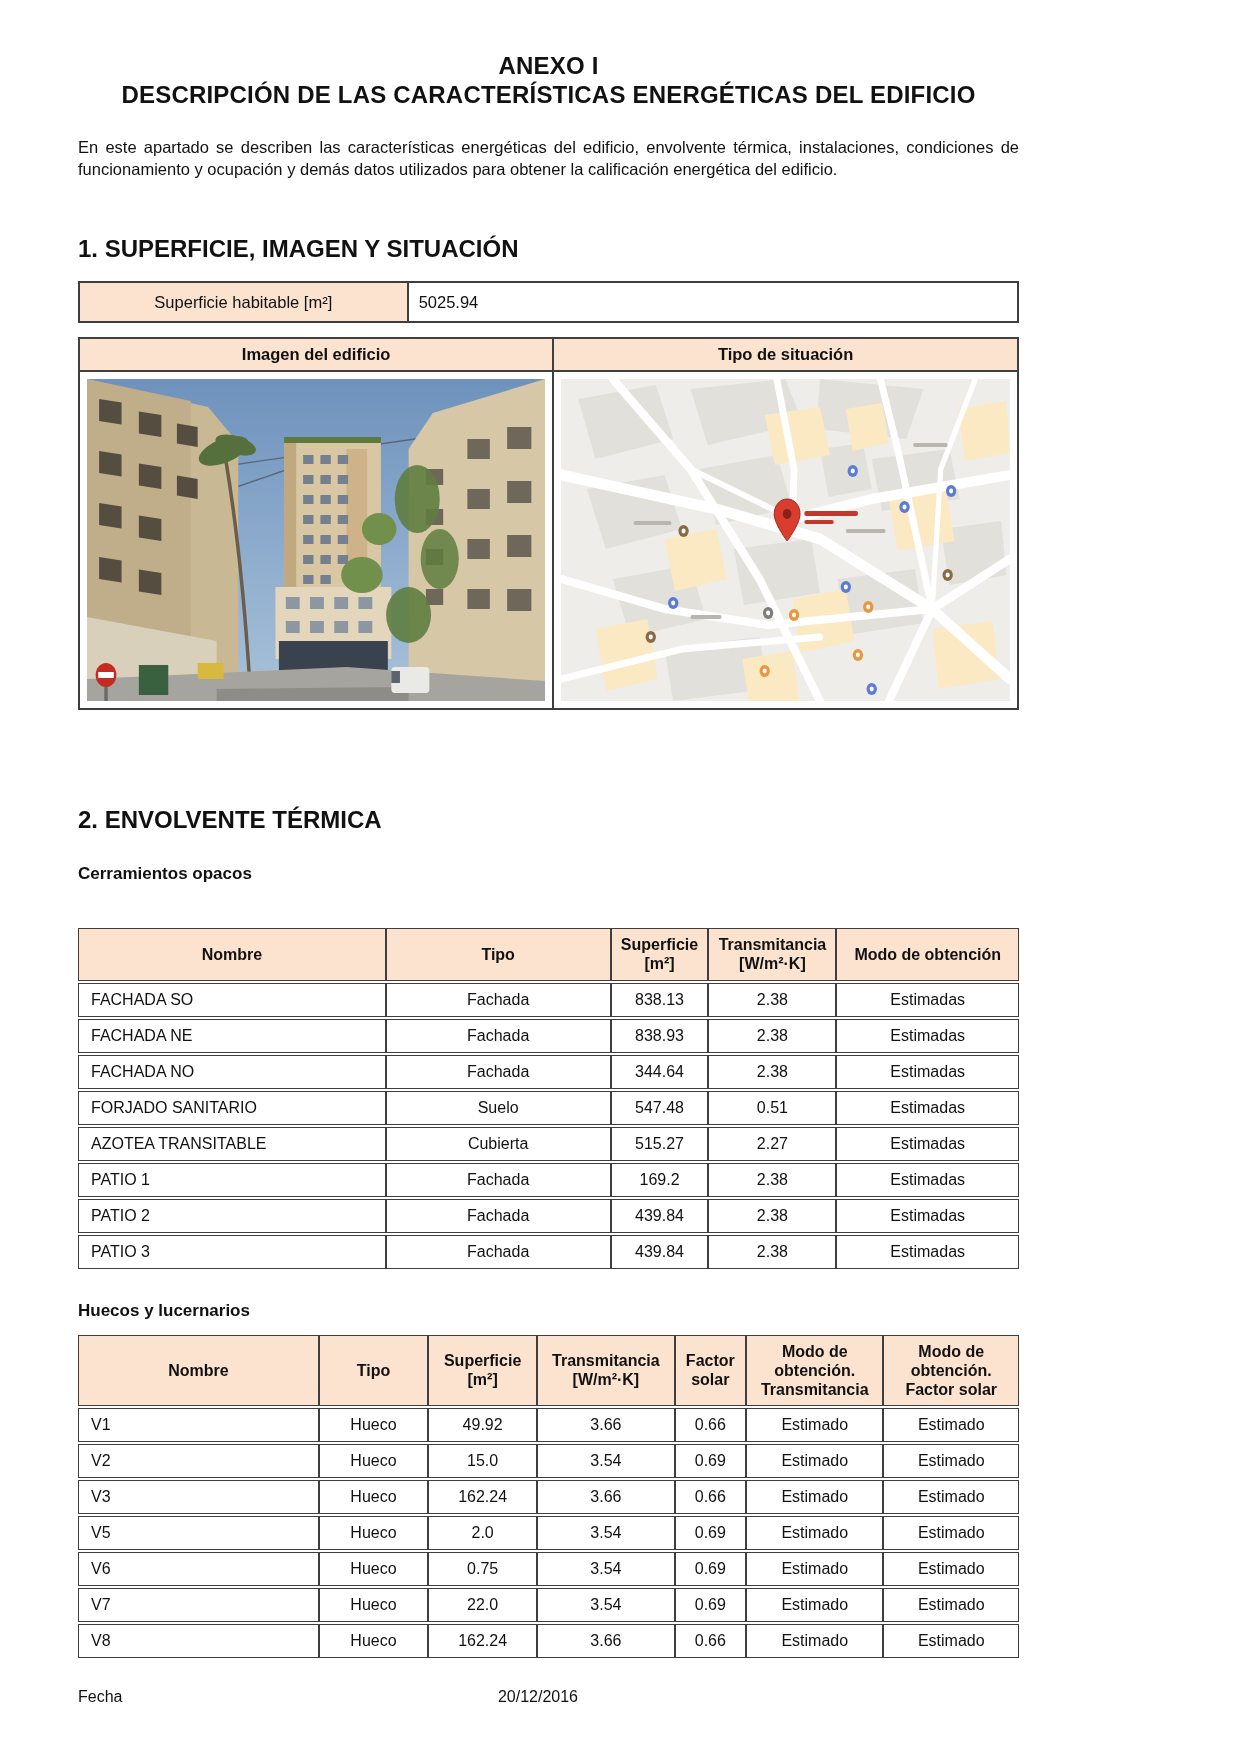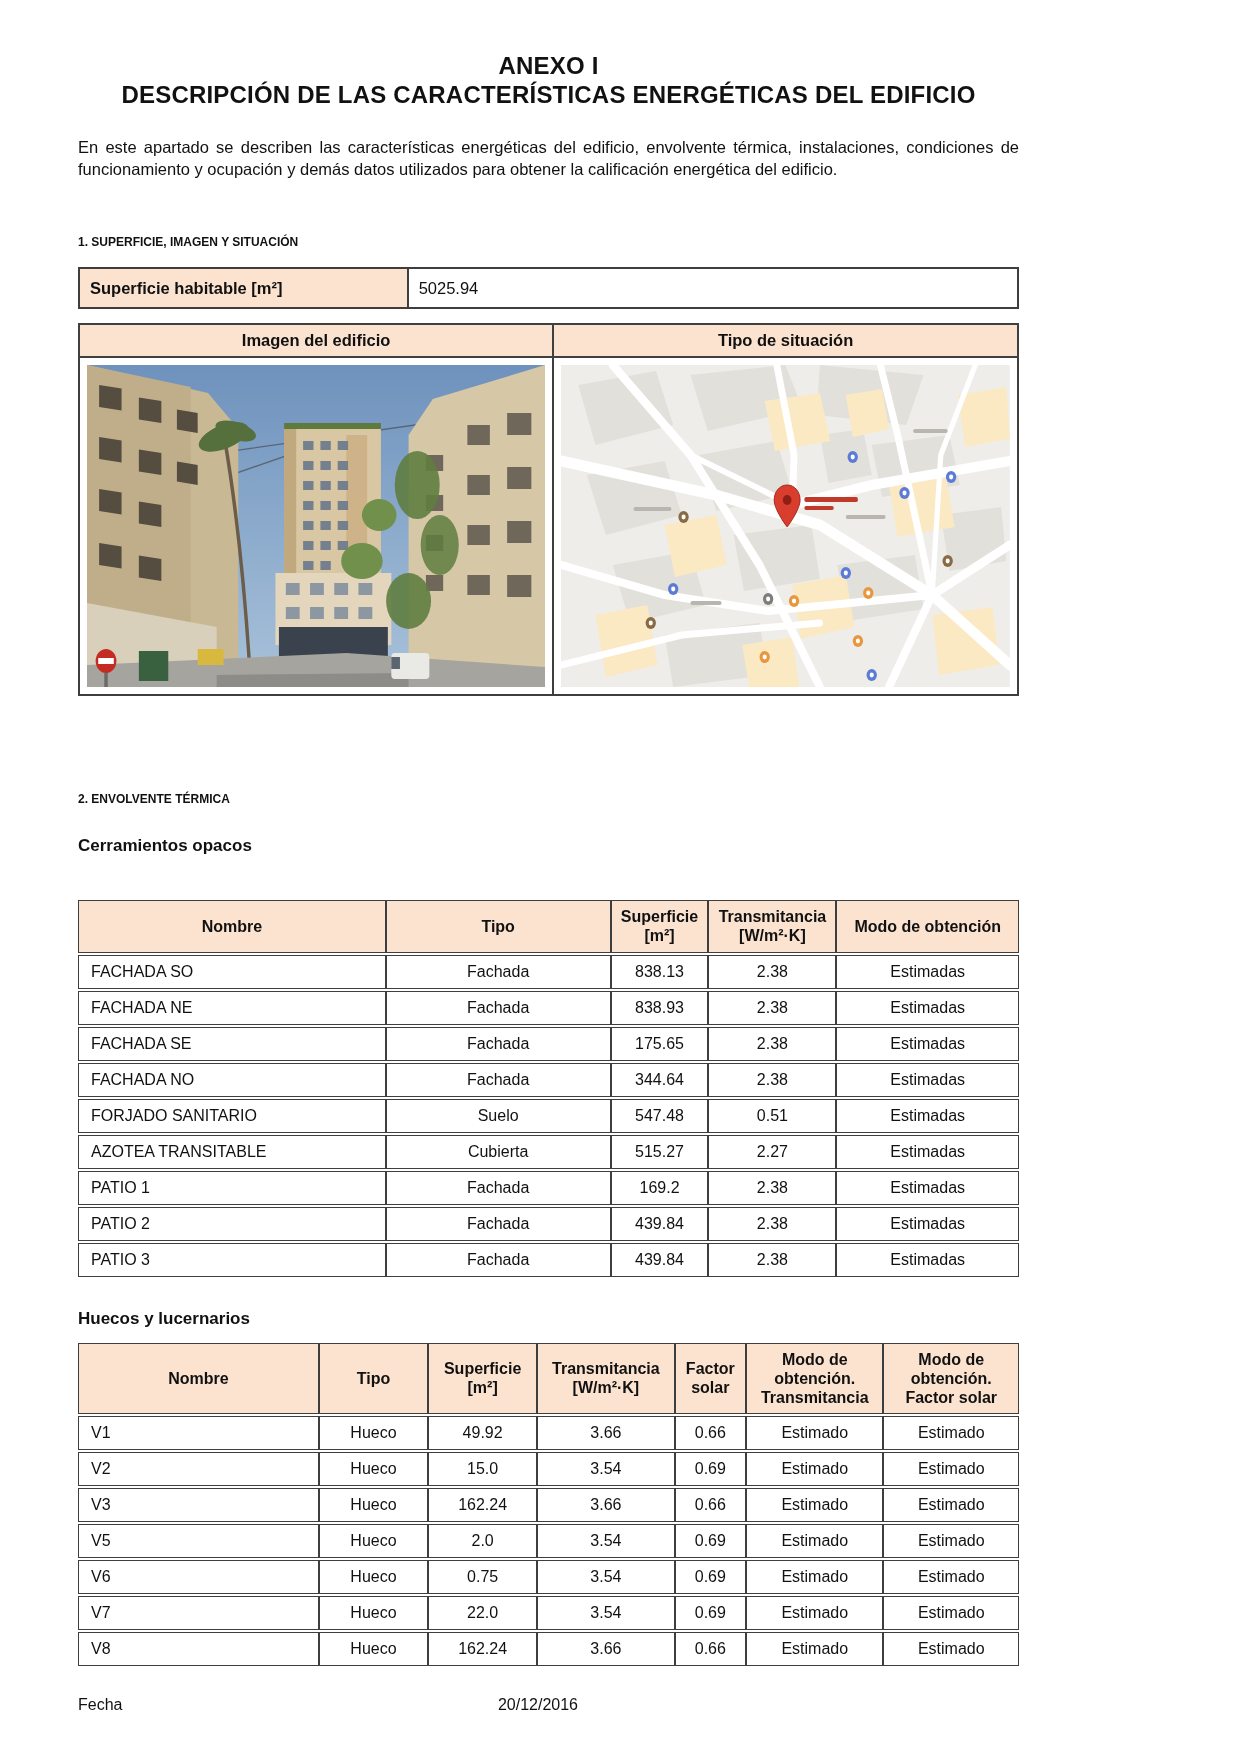--- a/index.html
+++ b/index.html
@@ -4,27 +4,27 @@
 <style>
   html,body{margin:0;padding:0;}
   body{
     width:1241px;height:1754px;background:#ffffff;color:#111;
     font-family:"Liberation Sans","DejaVu Sans",sans-serif;
     position:relative;overflow:hidden;
   }
   .page{box-sizing:border-box;width:1107px;height:1754px;padding:52px 88px 0 78px;}
   .title{ text-align:center;font-weight:bold;font-size:24px;line-height:1.2;letter-spacing:.2px;}
   .intro{margin:26px 0 0 0;font-size:16.5px;line-height:1.38;text-align:justify;}
-  .sec-heading{margin:54px 0 0 0;font-size:12px;font-weight:bold;}
+  .sec-heading{margin:54px 0 0 0;font-size:24px;font-weight:bold;}
   .sub-heading{margin:30px 0 0 0;font-size:17px;font-weight:bold;}
 
   
   table.kv{margin-top:18px;width:100%;border-collapse:collapse;}
   table.kv td{border:2px solid #3e3e3e;font-size:16.5px;padding:7px 10px;height:24px;}
-  table.kv td.hd{background:var(--peach);font-weight:bold;width:35%;}
+  table.kv td.hd{background:var(--peach);font-weight:normal;width:35%;text-align:center;}
 
   
   table.panel{margin-top:14px;width:100%;border-collapse:collapse;}
   table.panel th{border:2px solid #404040;background:var(--peach);font-size:16.5px;font-weight:bold;padding:6px 4px;}
   table.panel td{border:2px solid #3e3e3e;background:#fff;padding:7px;vertical-align:top;}
   .imgbox{height:322px;width:100%;display:block;}
   .imgbox svg{display:block;width:100%;height:100%;}
 
   
   table.data{width:100%;border-collapse:separate;border-spacing:0 2px;margin-top:0;}
@@ -333,27 +333,20 @@
           <td>Estimadas</td>
         </tr>
         <tr>
           <td class="first">FACHADA NE</td>
           <td>Fachada</td>
           <td>838.93</td>
           <td>2.38</td>
           <td>Estimadas</td>
         </tr>
         <tr>
-          <td class="first">FACHADA SE</td>
-          <td>Fachada</td>
-          <td>175.65</td>
-          <td>2.38</td>
-          <td>Estimadas</td>
-        </tr>
-        <tr>
           <td class="first">FACHADA NO</td>
           <td>Fachada</td>
           <td>344.64</td>
           <td>2.38</td>
           <td>Estimadas</td>
         </tr>
         <tr>
           <td class="first">FORJADO SANITARIO</td>
           <td>Suelo</td>
           <td>547.48</td>

